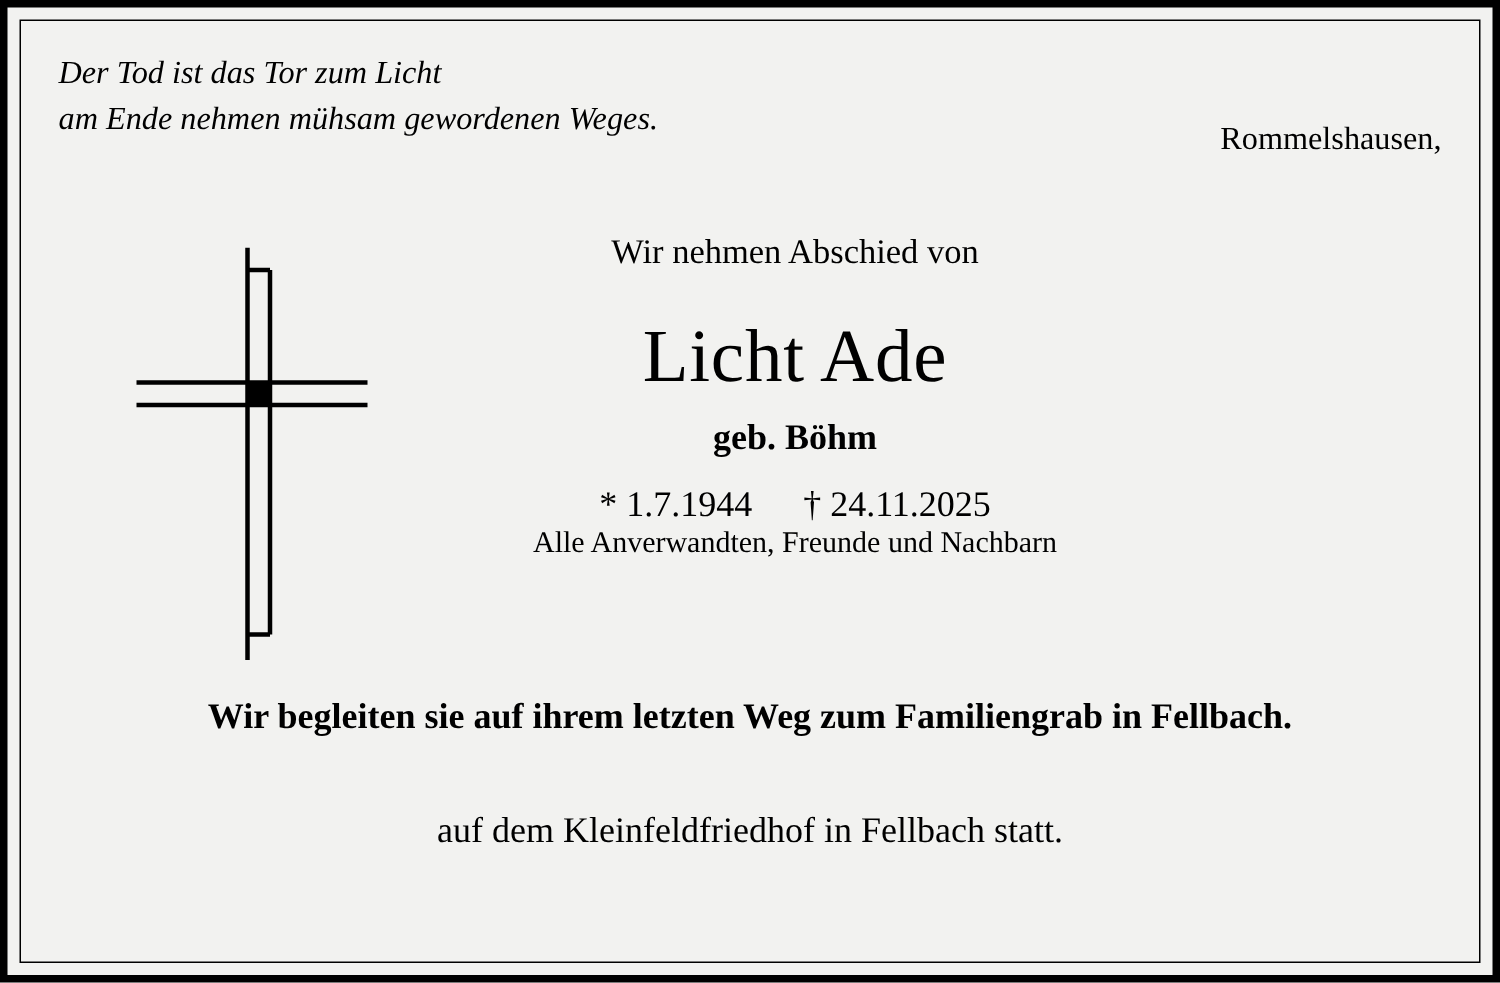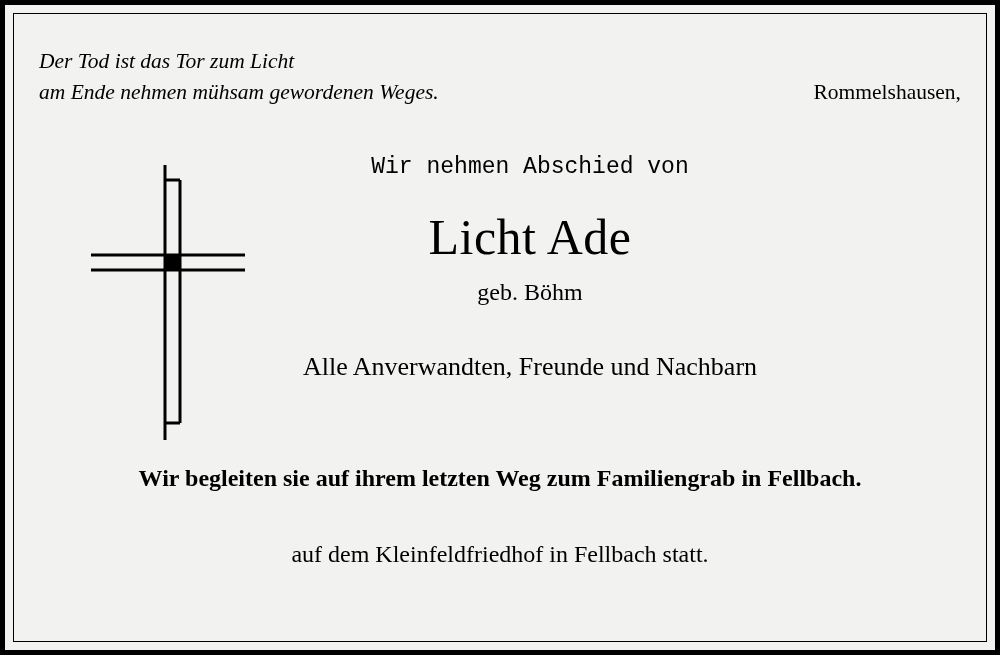--- a/index.html
+++ b/index.html
@@ -42,21 +42,21 @@
     width: 100%;
     height: 100%;
     box-sizing: border-box;
     padding: 28px 34px 20px 34px;
   }
 
   
   .top-row {
     display: flex;
     justify-content: space-between;
-    align-items: flex-end;
+    align-items: flex-start;
   }
 
   .motto {
     font-style: italic;
     font-size: 21.5px;
     line-height: 1.42;
     white-space: nowrap;
   }
 
   .place-date {
@@ -83,51 +83,49 @@
     left: 0;
     right: 0;
     top: 148px;
     text-align: center;
   }
 
   .lead {
     font-size: 23px;
     line-height: 1.3;
     margin-left: 60px;
-    font-family: Liberation Mono, monospace;
   }
 
   .name {
     font-size: 50px;
     line-height: 1.2;
     margin-top: 24px;
     margin-left: 60px;
     letter-spacing: 0.5px;
   }
 
   .maiden {
     font-size: 24px;
-    font-weight: normal;
+    font-weight: bold;
     margin-top: 12px;
     margin-left: 60px;
   }
 
   .dates {
     font-size: 24px;
     margin-top: 18px;
     margin-left: 60px;
   }
   .dates .gap {
     display: inline-block;
     width: 34px;
   }
 
   .relatives {
-    font-size: 26px;
-    margin-top: 46px;
+    font-size: 20px;
     margin-left: 60px;
   }
 
   .lines {
     position: absolute;
     left: 0;
     right: 0;
     top: 458px;
     text-align: center;
   }
@@ -175,20 +173,23 @@
 
         <line x1="88" y1="258" x2="103" y2="258" stroke="#000000" stroke-width="3"></line>
         <line x1="88" y1="15" x2="103" y2="15" stroke="#000000" stroke-width="3"></line>
       </svg>
     </div>
 
     <div class="main-block">
       <div class="lead">Wir nehmen Abschied von</div>
       <div class="name">Licht Ade</div>
       <div class="maiden">geb. Böhm</div>
+      <div class="dates">
+        <span>* 1.7.1944</span><span class="gap"></span><span>† 24.11.2025</span>
+      </div>
       <div class="relatives">Alle Anverwandten, Freunde und Nachbarn</div>
     </div>
 
     <div class="lines">
       <div class="line-accompany">Wir begleiten sie auf ihrem letzten Weg zum Familiengrab in Fellbach.</div>
       <div class="funeral">
         <div>auf dem Kleinfeldfriedhof in Fellbach statt.</div>
       </div>
     </div>
 

